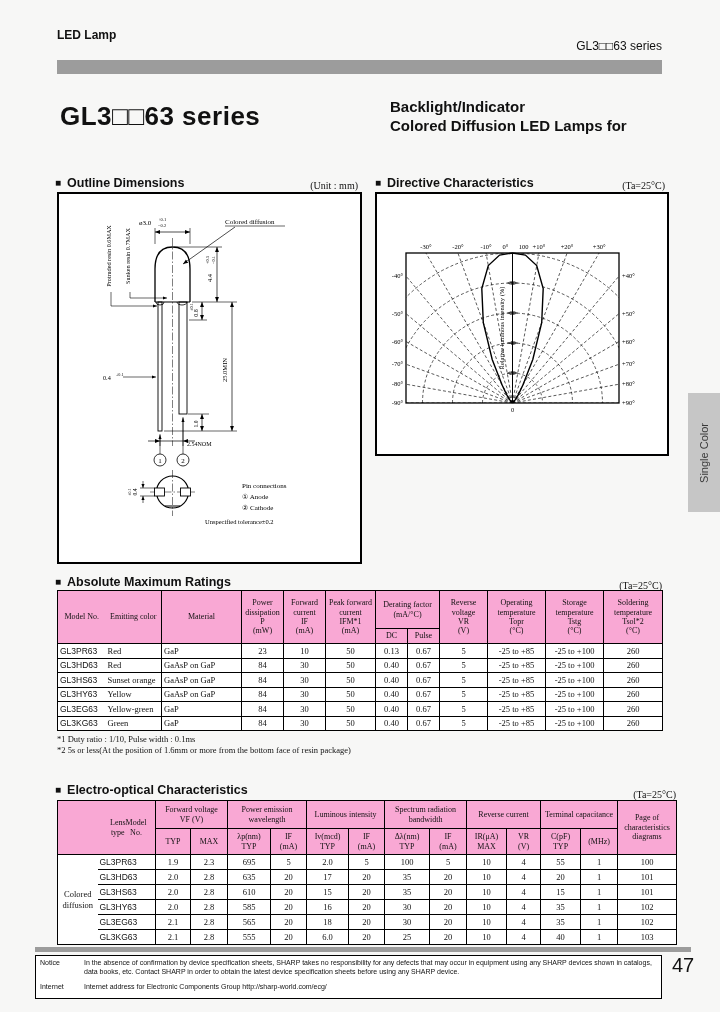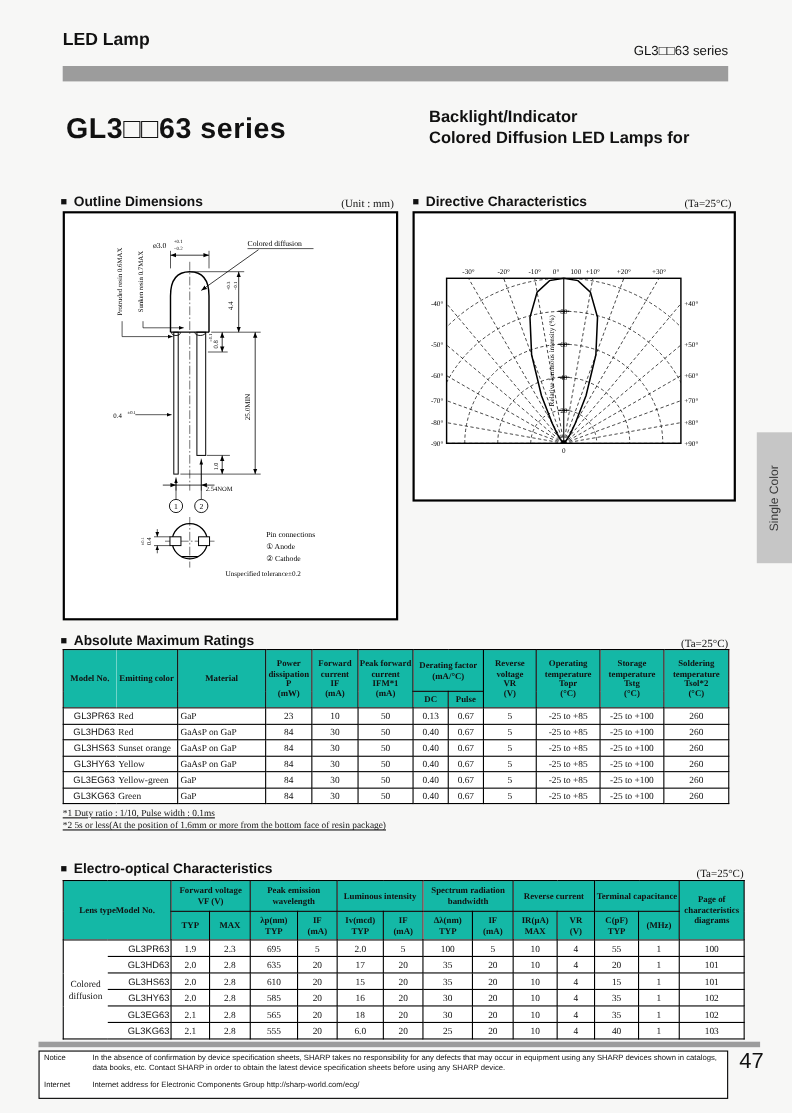--- a/index.html
+++ b/index.html
@@ -1,51 +1,51 @@
 <!DOCTYPE html>
 <html><head>
 <meta charset="utf-8">
 <style>
   html,body{margin:0;padding:0;}
   body{width:720px;height:1012px;background:#f7f7f6;position:relative;overflow:hidden;
        font-family:"Liberation Sans",sans-serif;color:#111;}
   .abs{position:absolute;}
   
-  .hdr-left{left:57px;top:28px;font-size:16px;font-weight:bold;}
+  .hdr-left{left:57px;top:28px;font-size:12px;font-weight:bold;}
   .hdr-right{left:460px;top:39px;width:202px;text-align:right;font-size:12px;}
   .bar1{left:57px;top:60px;width:605px;height:14px;background:#9c9c9c;}
   .big-title{left:60px;top:101px;font-size:26px;font-weight:bold;letter-spacing:0.5px;}
   .subtitle{left:390px;top:98px;width:285px;font-size:15px;font-weight:bold;line-height:1.25;}
   
   .sec{font-size:12.5px;font-weight:bold;}
   .sec .sq{font-size:10px;margin-right:6px;vertical-align:1px;}
   .note{font-size:10px;font-family:"Liberation Serif",serif;}
   
   .obox{left:57px;top:192px;width:301px;height:368px;background:#fff;border:2px solid #000;}
   .dbox{left:375px;top:192px;width:290px;height:260px;background:#fff;border:2px solid #000;}
   
   table.t{border-collapse:collapse;table-layout:fixed;background:#fff;}
   .t th,.t td{border:1px solid #000;font-family:"Liberation Serif",serif;font-size:8.5px;
               text-align:center;padding:0 1px;line-height:1.18;overflow:hidden;}
-  .t thead th{font-weight:bold;font-size:8px;background:#14b8a6;}
+  .t thead th{font-weight:normal;font-size:8px;background:#f9a8d4;}
   .t td{height:13.5px;}
-  .t .model{font-family:"Liberation Sans",sans-serif;text-align:right;padding-left:2px;}
+  .t .model{font-family:"Liberation Sans",sans-serif;text-align:left;padding-left:2px;}
   .t .tl{text-align:left;padding-left:2px;}
   .nbr{border-right:none!important;}
   .nbl{border-left:none!important;}
   .abs-table{left:57px;top:590px;width:605px;}
   .abs-table thead tr:first-child th{height:37px;}
   .abs-table thead tr:last-child th{height:14px;}
   .eo-table{left:57px;top:800px;width:619px;}
   .eo-table thead tr:first-child th{height:27px;}
   .eo-table thead tr:last-child th{height:25px;}
   .eo-table td{height:14px;}
   .lens{font-family:"Liberation Serif",serif;text-align:left;padding-left:2px;}
-  .hflex{display:flex;justify-content:center;padding:0 8px;}
-  .fnotes{left:57px;top:734px;font-size:8.5px;font-family:"Liberation Serif",serif;line-height:1.35;text-decoration:underline;}
+  .hflex{display:flex;justify-content:space-between;padding:0 8px;margin-left:43px;}
+  .fnotes{left:57px;top:734px;font-size:8.5px;font-family:"Liberation Serif",serif;line-height:1.35;}
   
   .bar2{left:35px;top:947px;width:656px;height:5px;background:#9c9c9c;}
   .notice{left:35px;top:955px;width:627px;height:44px;border:1px solid #000;background:#fff;
           font-size:7px;line-height:1.35;padding:2px 4px;box-sizing:border-box;display:grid;
           grid-template-columns:40px 1fr;column-gap:4px;}
   .pageno{left:672px;top:954px;font-size:20px;}
   .side-tab{left:688px;top:393px;width:32px;height:119px;background:#c6c6c6;display:flex;
             align-items:center;justify-content:center;}
   .side-tab span{writing-mode:vertical-rl;transform:rotate(180deg);font-size:11px;color:#3a3a3a;}
   svg text{font-family:"Liberation Serif",serif;fill:#000;}
@@ -422,21 +422,21 @@
       <th colspan="2" rowspan="2">
         <div class="hflex">
             <span>Lens type</span>
             <span>Model No.</span>
           </div>
         </th>
       <th colspan="2">
         <div>Forward voltage</div>
           <div>VF (V)</div>
         </th>
-      <th colspan="2">Peak emission wavelength</th>
+      <th colspan="2">Power emission wavelength</th>
       <th colspan="2">Luminous intensity</th>
       <th colspan="2">Spectrum radiation bandwidth</th>
       <th colspan="2">Reverse current</th>
       <th colspan="2">Terminal capacitance</th>
       <th rowspan="2">
         <div>Page of</div>
           <div>characteristics</div>
           <div>diagrams</div>
         </th>
     </tr>

